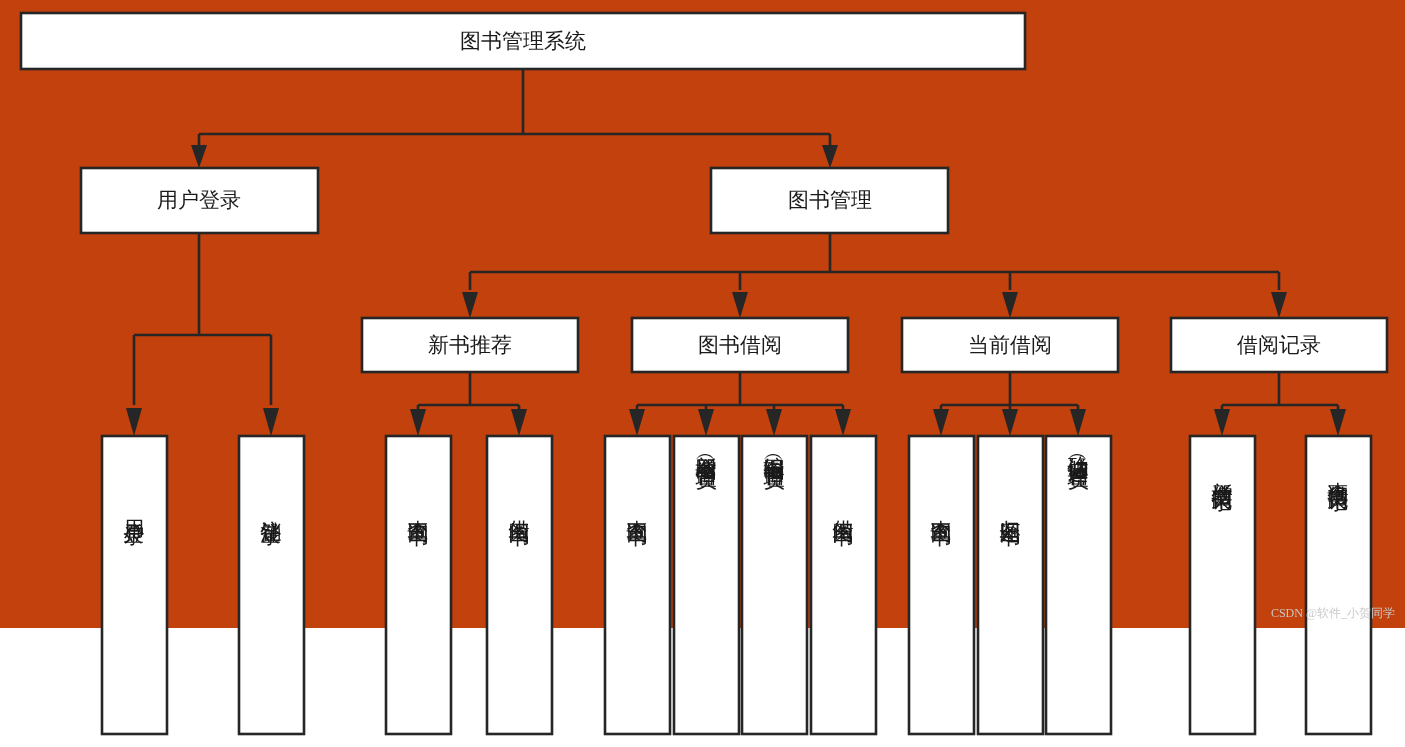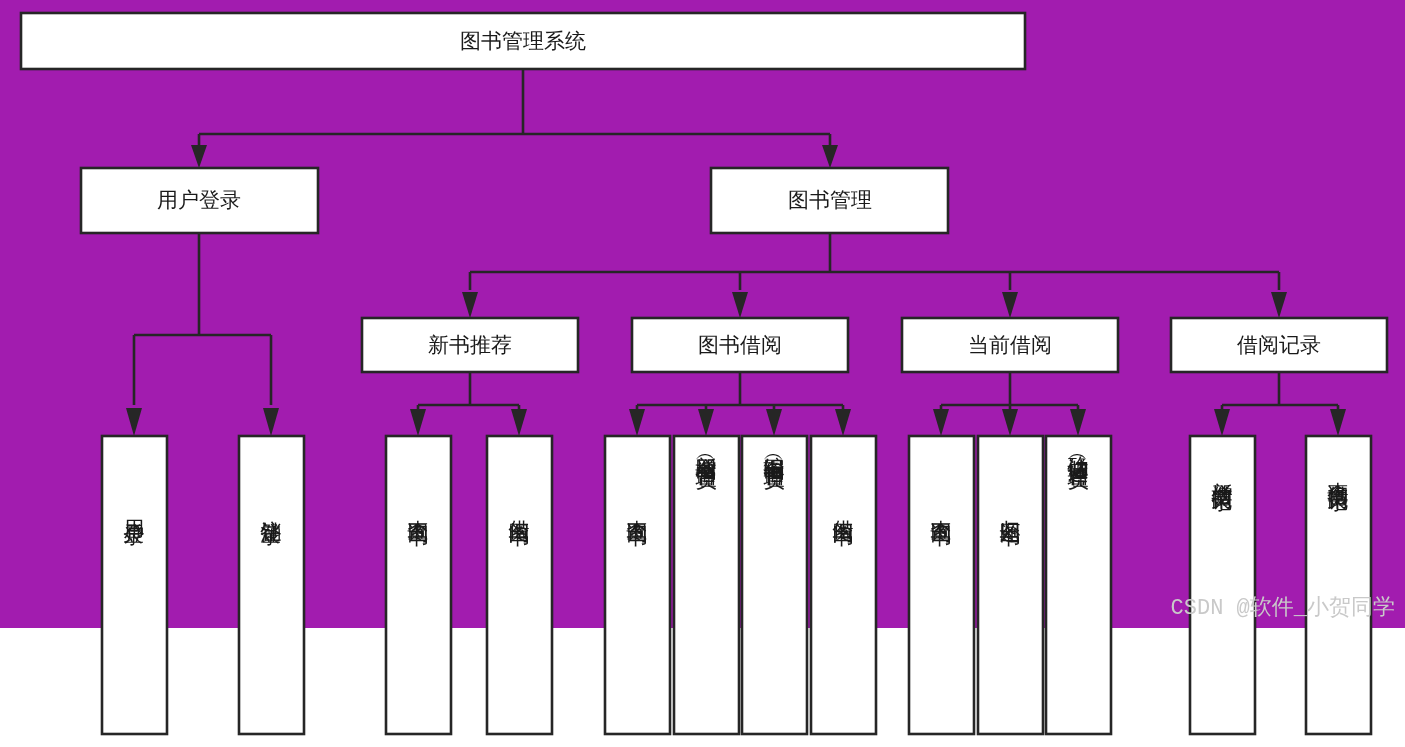--- a/index.html
+++ b/index.html
@@ -11,21 +11,21 @@
   body {
     width: 1405px;
     height: 747px;
     font-family: "DejaVu Sans", "Liberation Sans", sans-serif;
     overflow: hidden;
   }
   #diagram-root {
     position: relative;
     width: 1405px;
     height: 628px;
-    background: #a21caf;
+    background: #c2410c;
   }
   svg#flowchart {
     position: absolute;
     left: 0;
     top: 0;
     width: 1405px;
     height: 747px;
     display: block;
   }
   .node-rect {
@@ -56,22 +56,22 @@
     fill: #1a1a1a;
     writing-mode: vertical-rl;
     text-orientation: upright;
     letter-spacing: 2px;
     text-anchor: middle;
   }
   .watermark {
     position: absolute;
     right: 10px;
     bottom: 6px;
-    font-family: Liberation Mono, monospace;
-    font-size: 22px;
+    font-family: Liberation Serif, serif;
+    font-size: 12px;
     color: #c9c9c9;
     white-space: nowrap;
     user-select: none;
     pointer-events: none;
   }
 </style>
 </head>
 <body>
 
 <div id="diagram-root">

